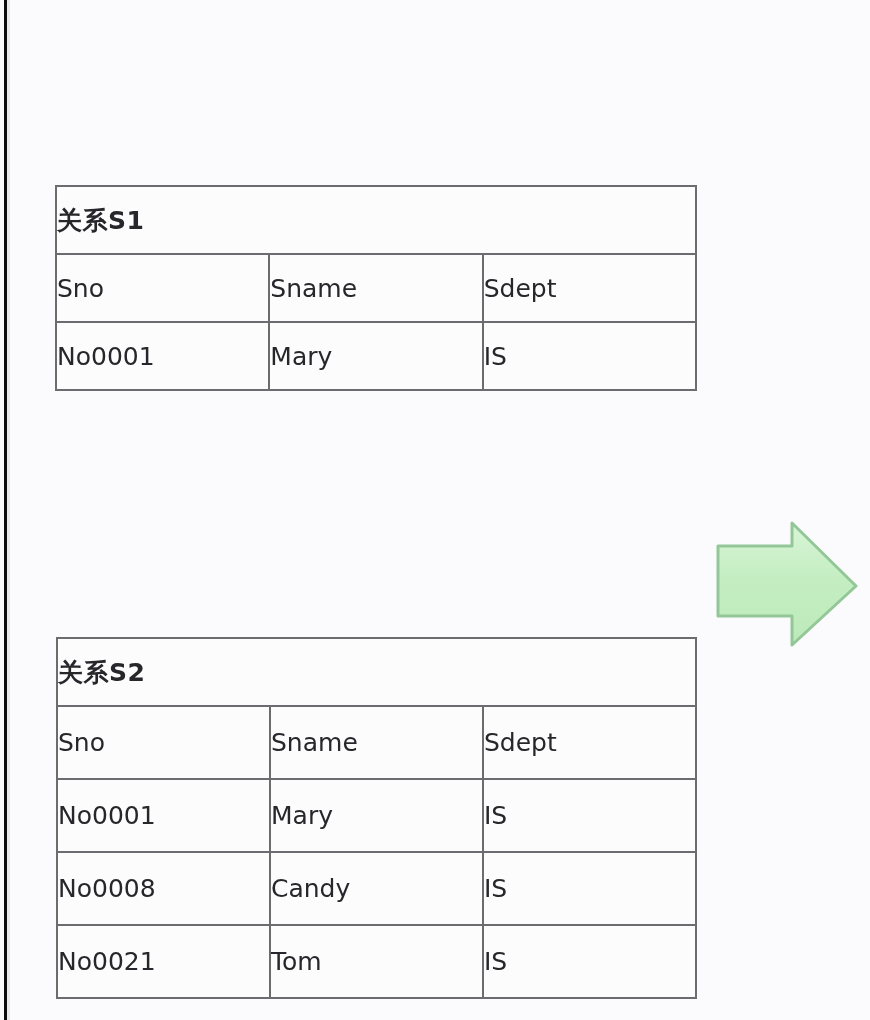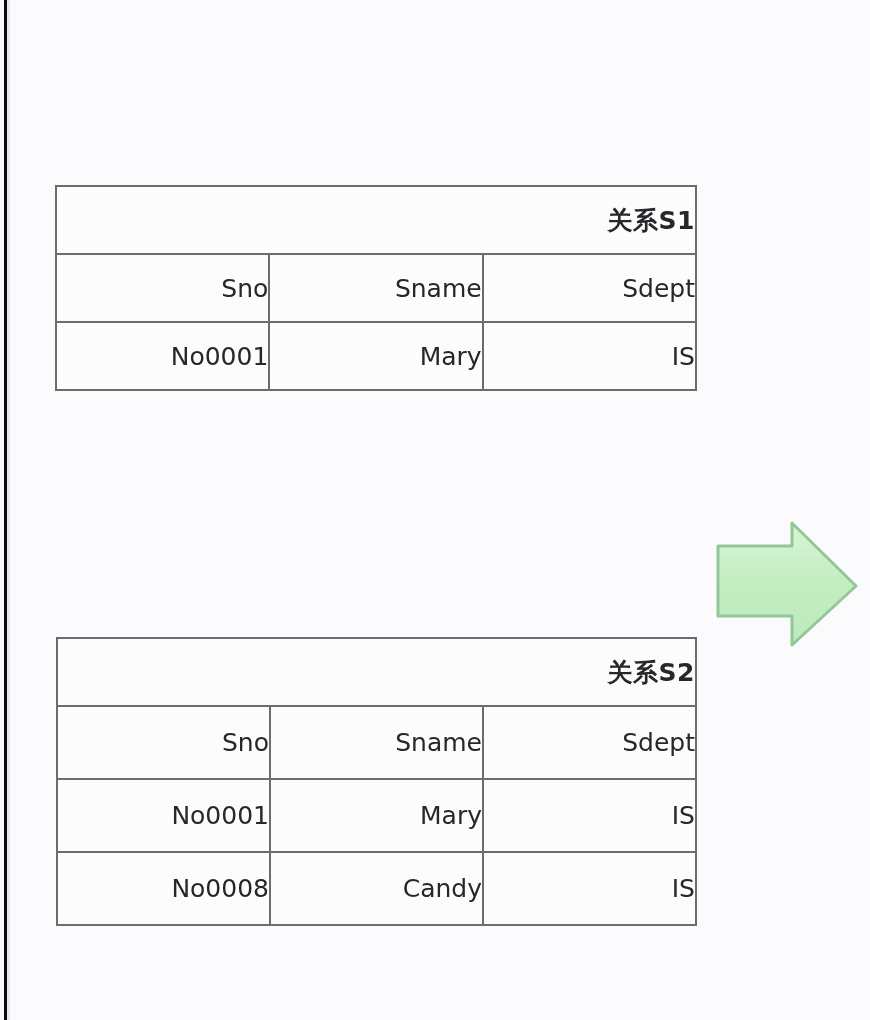--- a/index.html
+++ b/index.html
@@ -34,21 +34,21 @@
   }
 
   .rel-table {
     position: absolute;
     border-collapse: collapse;
     background: #fcfcfd;
     table-layout: fixed;
   }
   .rel-table td {
     border: 2px solid #6b6b70;
-    text-align: right;
+    text-align: left;
     vertical-align: middle;
     color: #27272b;
     font-size: 25px;
     font-weight: 400;
     padding: 0;
     background: #fcfcfd;
     white-space: nowrap;
   }
   .rel-table td.title-cell {
     font-size: 25px;
@@ -71,21 +71,21 @@
   #table-s1 .col-sname { width: 214px; }
   #table-s1 .col-sdept { width: 213px; }
 
   
   #table-s2 {
     left: 56px;
     top: 637px;
     width: 641px;
   }
   #table-s2 td { height: 71px; }
-  #table-s2 td.title-cell { height: 66px; padding-left: 32px; }
+  #table-s2 td.title-cell { height: 66px; }
   #table-s2 .col-sno   { width: 221px; }
   #table-s2 .col-sname { width: 218px; }
   #table-s2 .col-sdept { width: 202px; }
 
   
   #flow-arrow {
     position: absolute;
     left: 712px;
     top: 518px;
     width: 150px;
@@ -129,20 +129,25 @@
     <tr>
       <td class="col-sno">No0001</td>
       <td class="col-sname">Mary</td>
       <td class="col-sdept">IS</td>
     </tr>
     <tr>
       <td class="col-sno">No0008</td>
       <td class="col-sname">Candy</td>
       <td class="col-sdept">IS</td>
     </tr>
+    <tr>
+      <td class="col-sno">No0021</td>
+      <td class="col-sname">Tom</td>
+      <td class="col-sdept">IS</td>
+    </tr>
   </tbody>
 </table>
 
 <div id="flow-arrow">
   <svg width="150" height="140" viewBox="0 0 150 140" xmlns="http://www.w3.org/2000/svg">
     <defs>
       <linearGradient id="arrowGrad" x1="0" y1="0" x2="0" y2="1">
         <stop offset="0%" stop-color="#d9f5d7"></stop>
         <stop offset="45%" stop-color="#c4eec2"></stop>
         <stop offset="100%" stop-color="#bdeaba"></stop>

